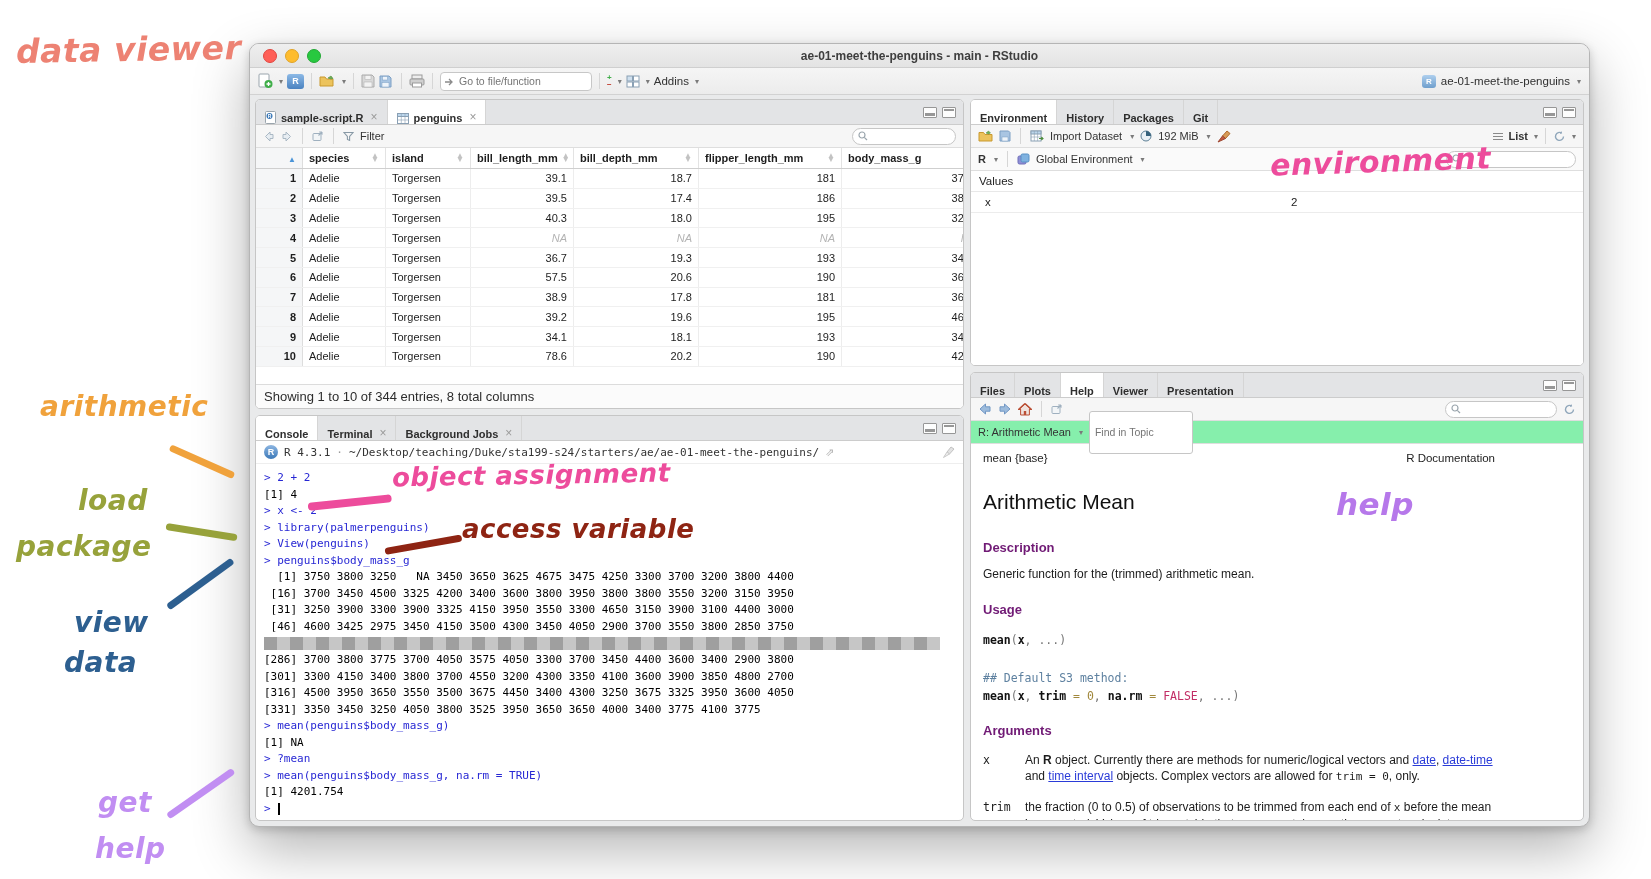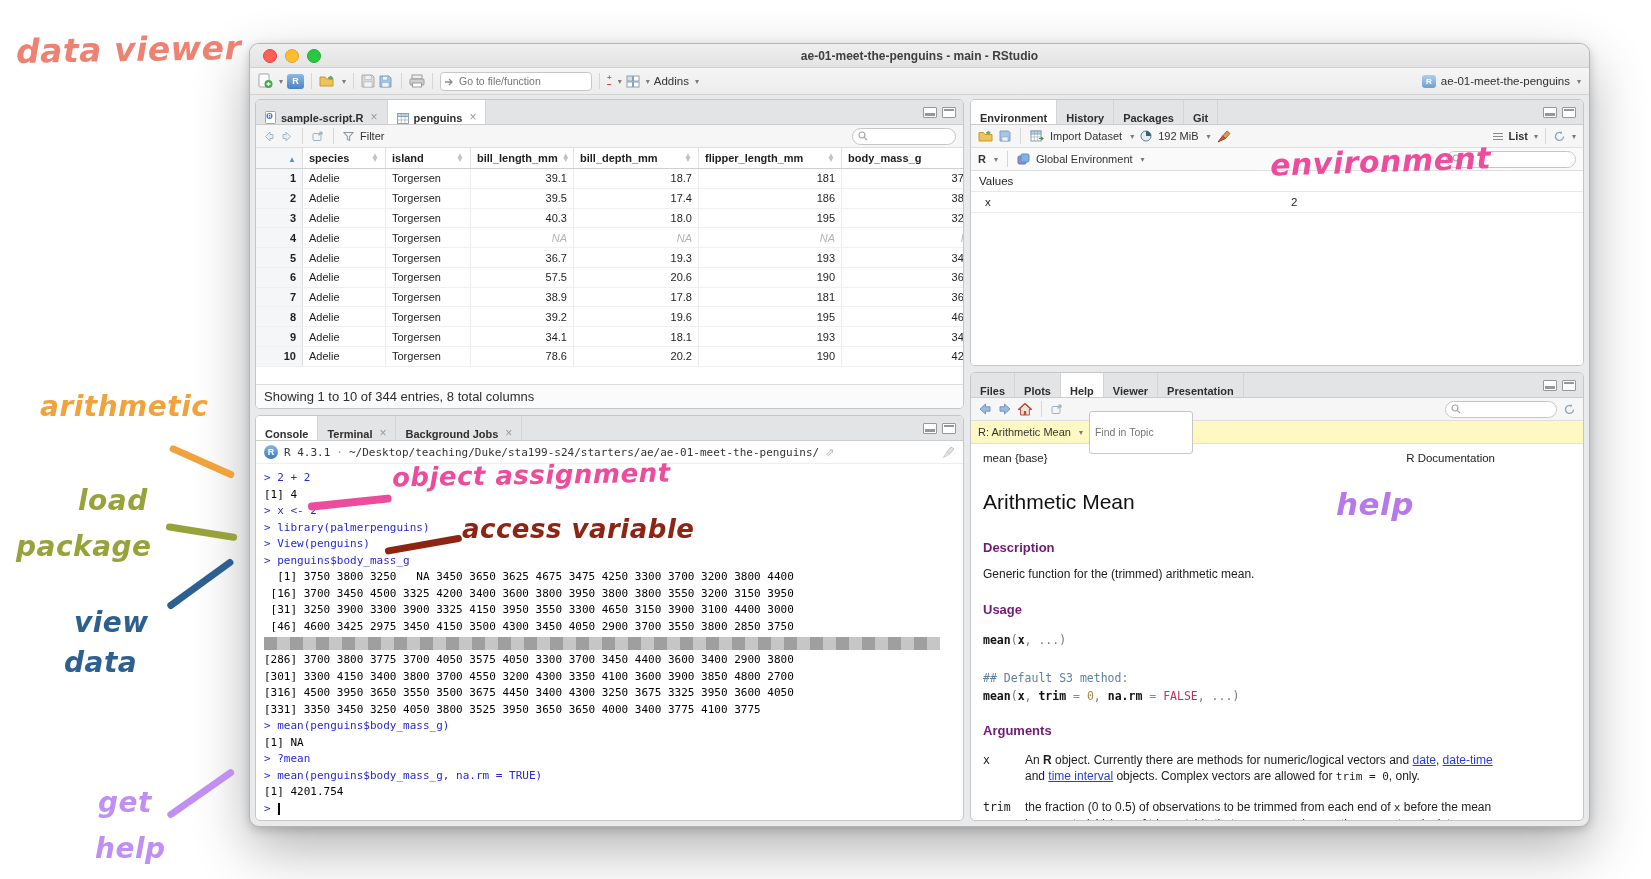--- a/index.html
+++ b/index.html
@@ -628,21 +628,21 @@
                   <circle cx="4" cy="4" r="3" fill="none" stroke="#9aa5ad" stroke-width="1.2"></circle>
                   <path d="M6.3 6.3L9 9" stroke="#9aa5ad" stroke-width="1.2"></path>
                 </svg>
               <input style="">
             </span>
             <svg width="13" height="13" viewBox="0 0 13 13">
                 <path d="M10.5 6.5A4 4 0 1 1 8.6 3" fill="none" stroke="#90a7bb" stroke-width="1.4"></path>
                 <path d="M8.2 1l1 2.3L6.9 4z" fill="#90a7bb"></path>
               </svg>
           </div>
-          <div class="minitb" style="background:#fef9c3">
+          <div class="minitb" style="background:#86efac">
             <span class="lbl">R: Arithmetic Mean</span>
             <span class="caret">▾</span>
             <input class="findbox" placeholder="Find in Topic" style="">
           </div>
           <div class="helpcontent">
             <div class="hheader">
               <span>mean {base}</span>
               <span>R Documentation</span>
             </div>
             <div class="htitle">Arithmetic Mean</div>

